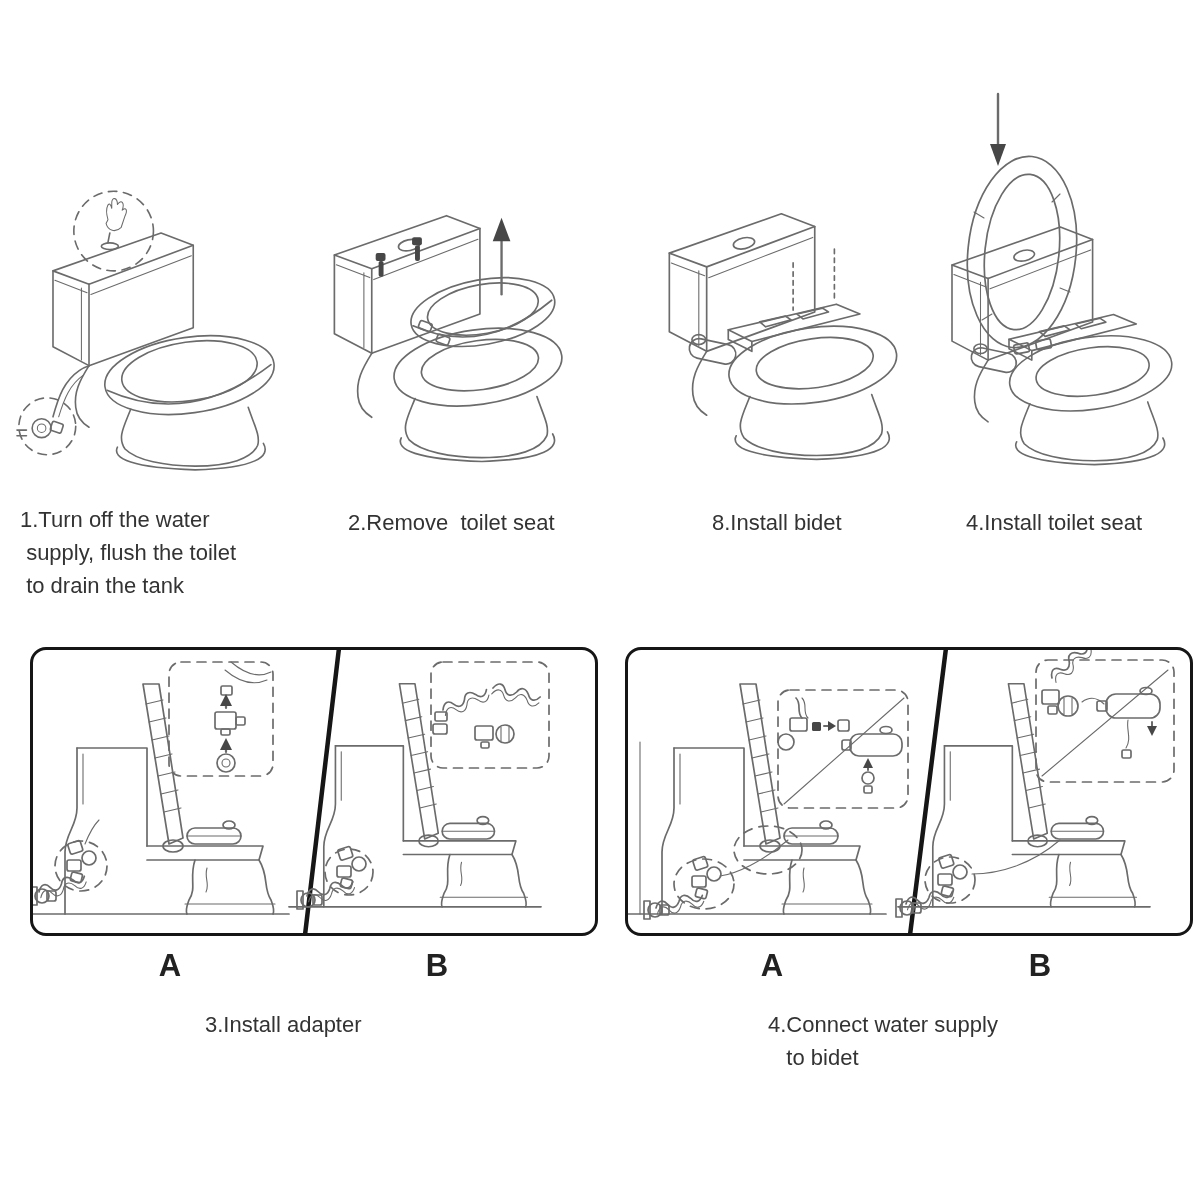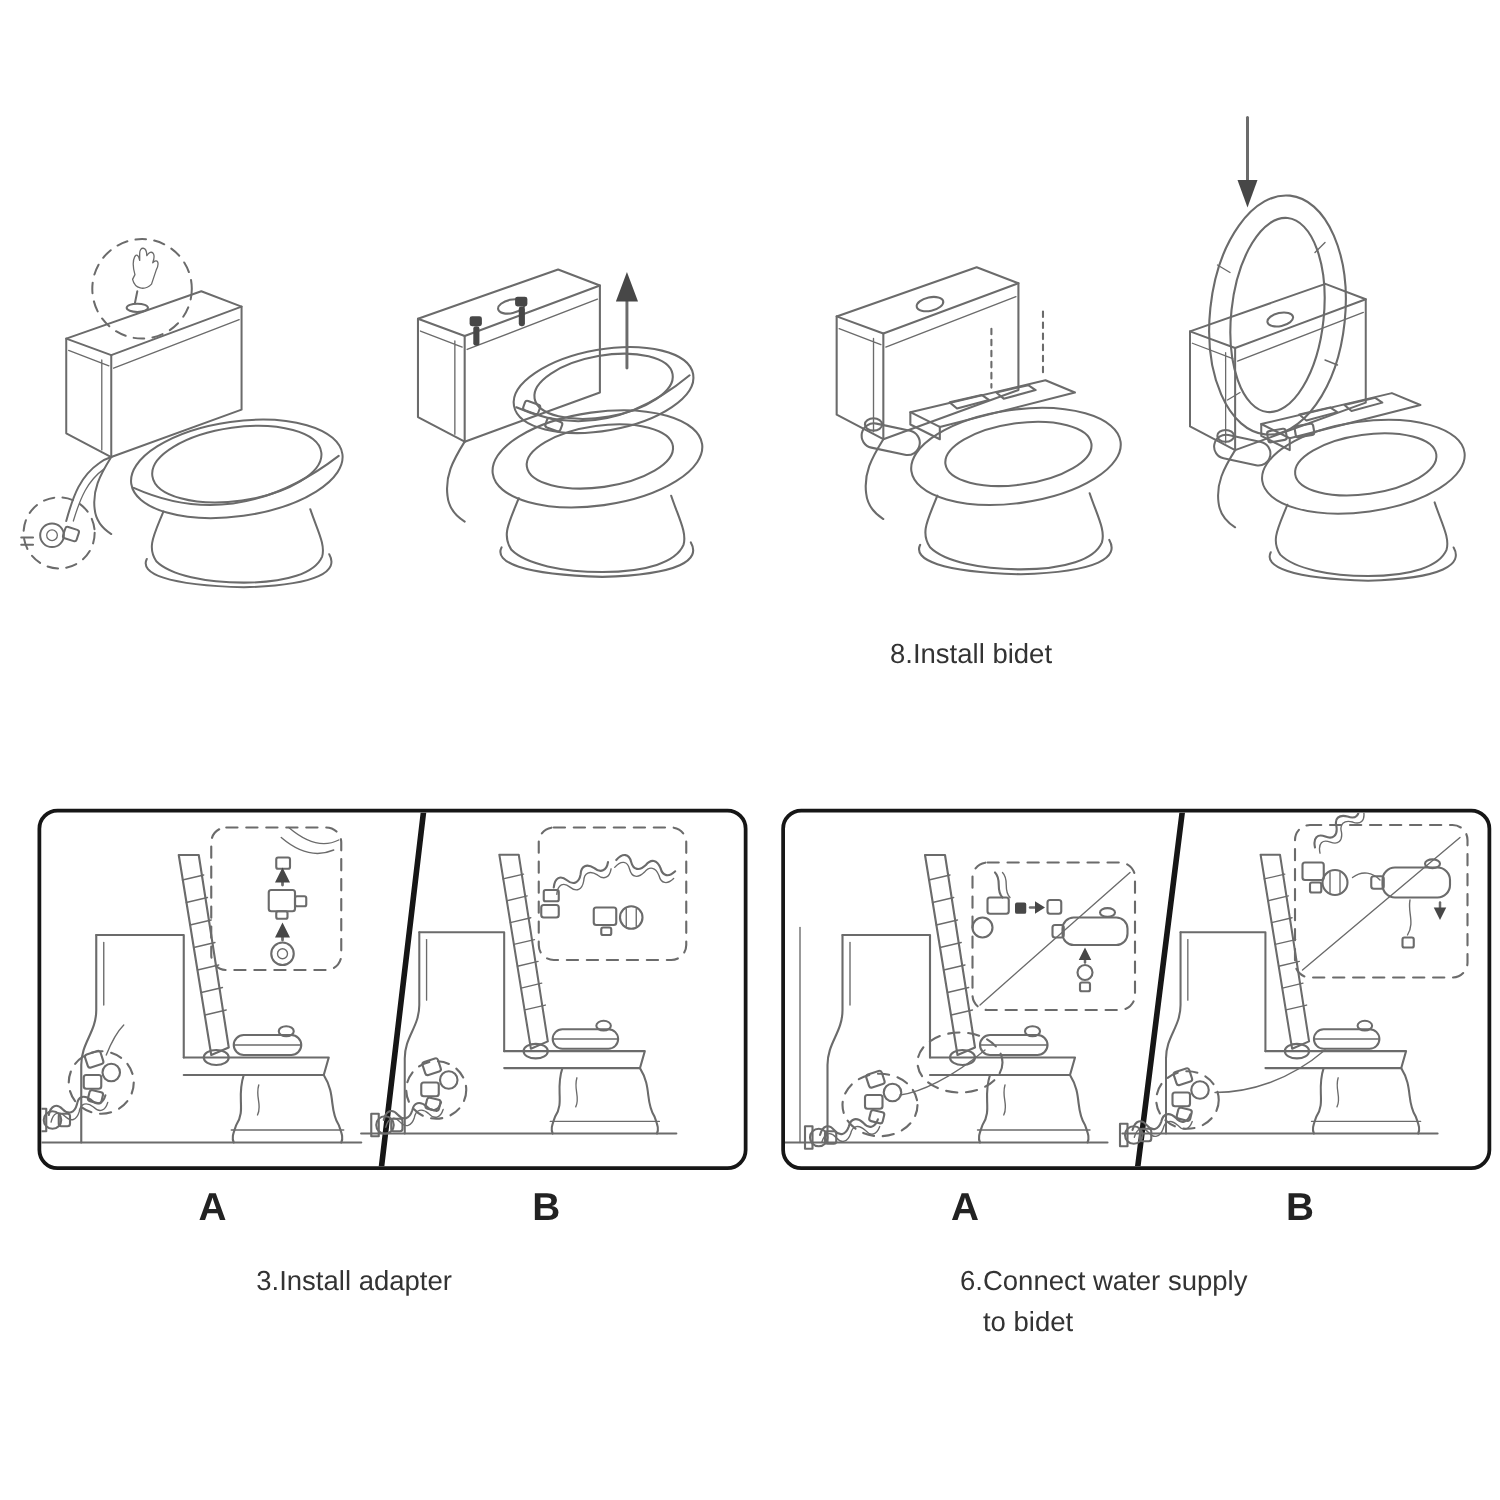--- a/index.html
+++ b/index.html
@@ -171,21 +171,26 @@
     </g>
     <g>
       <ellipse cx="120" cy="160" rx="54" ry="96" transform="rotate(6 120 160)"></ellipse>
       <ellipse cx="120" cy="160" rx="37" ry="78" transform="rotate(6 120 160)"></ellipse>
       <path class="thin" d="M72 120 L82 126 M158 102 L150 110 M168 200 L158 196 M80 228 L90 222"></path>
       <rect x="112" y="252" width="15" height="9" rx="2" transform="rotate(-10 119 256)"></rect>
       <rect x="134" y="248" width="15" height="9" rx="2" transform="rotate(-10 141 252)"></rect>
     </g>
   </svg>
 
+  <p class="cap" style="left:20px;top:503px;width:280px">1.Turn off the water
+ supply, flush the toilet
+ to drain the tank</p>
+  <p class="cap" style="left:348px;top:506px">2.Remove  toilet seat</p>
   <p class="cap" style="left:712px;top:506px">8.Install bidet</p>
+  <p class="cap" style="left:966px;top:506px">4.Install toilet seat</p>
 
   <div class="panel" style="left:30px;top:647px;width:568px;height:289px">
     <svg class="art" width="562" height="283" viewBox="0 0 562 283">
       <path class="thick" d="M306 -2 L272 285"></path>
       <use href="#toiletSide" transform="translate(-8,26)"></use>
       <use href="#toiletSide" transform="translate(252,26) scale(0.97)"></use>
       <g>
         <rect class="dash" x="136" y="12" width="104" height="114" rx="12"></rect>
         <path class="thin" d="M198 12 C212 24 226 28 238 22 M192 20 C206 32 220 36 234 30"></path>
         <rect x="188" y="36" width="11" height="9" rx="1.5"></rect>
@@ -299,16 +304,16 @@
       </g>
     </svg>
   </div>
 
   <span class="ab" style="left:150px;top:948px">A</span>
   <span class="ab" style="left:417px;top:948px">B</span>
   <span class="ab" style="left:752px;top:948px">A</span>
   <span class="ab" style="left:1020px;top:948px">B</span>
 
   <p class="cap" style="left:205px;top:1008px">3.Install adapter</p>
-  <p class="cap" style="left:768px;top:1008px">6.Connect water supply
+  <p class="cap" style="left:768px;top:1008px">4.Connect water supply
    to bidet</p>
 
 </div>
 
 </body></html>

